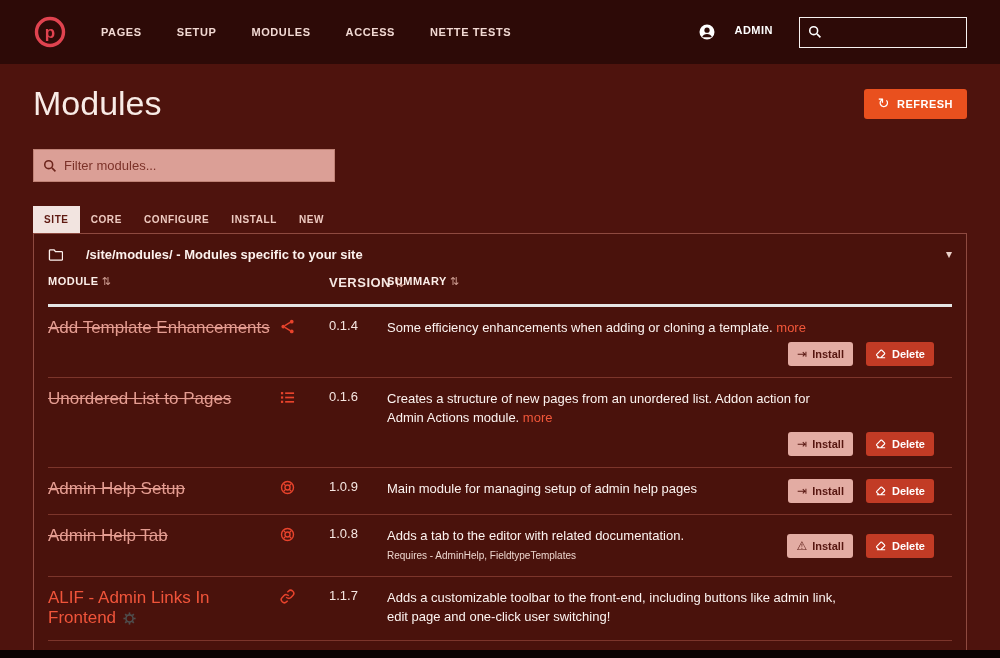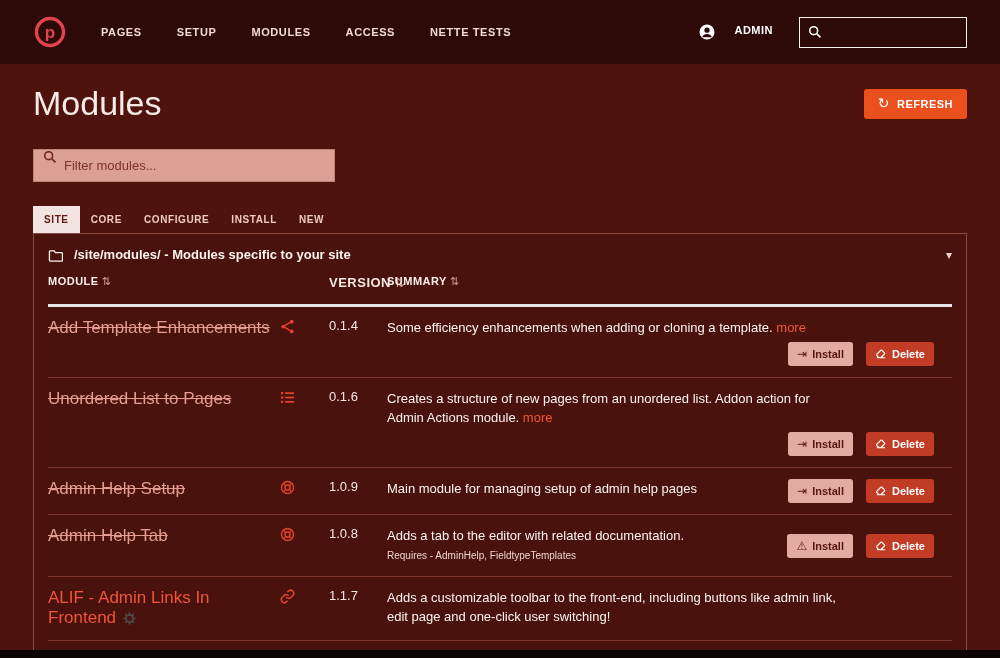--- a/index.html
+++ b/index.html
@@ -16,32 +16,32 @@
   .searchbox{width:168px;height:31px;border:1px solid #f7f2f0;display:flex;align-items:center;padding:0 8px;gap:6px;color:#fff}
   .searchbox input{background:transparent;border:0;outline:0;color:#fff;width:100%;font-size:12px;font-family:inherit}
 
   
   .page-head{display:flex;justify-content:space-between;align-items:center;margin:20px 33px 0}
   h1{color:#f8ebe6;font-size:34px;font-weight:400}
   .refresh{background:#e9501e;color:#fff;border:0;font-size:11px;font-weight:bold;letter-spacing:.5px;padding:9px 14px;border-radius:3px;display:flex;gap:7px;align-items:center;cursor:pointer;font-family:inherit}
   .refresh .ricon{font-size:14px;font-weight:normal;line-height:11px}
 
   
-  .filter{margin:26px 33px 0;width:302px;height:33px;background:#db9f96;border:1px solid #c08276;display:flex;padding:0 9px;gap:7px;color:#6d251c}
+  .filter{margin:26px 33px 0;width:302px;height:33px;background:#db9f96;border:1px solid #c08276;display:flex;align-items:center;padding:0 9px;gap:7px;color:#6d251c}
   .filter input{background:transparent;border:0;outline:0;width:100%;font-size:13px;color:#5f1d15;font-family:inherit}
   .filter input::placeholder{color:#7c3229;opacity:1}
 
   
   .tabs{display:flex;margin:24px 33px 0;align-items:flex-end}
   .tab{font-size:10px;font-weight:bold;letter-spacing:.6px;color:#eecac1;padding:8px 11px;cursor:pointer}
   .tab.active{background:#f2e4e0;color:#5f1a12}
 
   
   .panel{margin:0 33px;border:1px solid #8e4a40;background:rgba(0,0,0,.05)}
-  .panel-head{display:flex;align-items:flex-end;gap:11px;padding:13px 14px;color:#fdf2ee;font-size:13px;font-weight:bold;cursor:pointer}
+  .panel-head{display:flex;align-items:flex-start;gap:23px;padding:13px 14px;color:#fdf2ee;font-size:13px;font-weight:bold;cursor:pointer}
   .panel-head .chev{margin-left:auto;font-size:12px;color:#ecd2ca;font-weight:normal}
 
   
   .table{padding:0 14px}
   .thead{display:grid;grid-template-columns:228px 45px 66px 1fr;margin-top:0;padding-bottom:14px;border-bottom:3px solid #e5e5e5;color:#fceee9;font-size:11px;font-weight:bold;letter-spacing:.5px}
   .th{cursor:pointer}
   .th.version,.version{padding-left:8px}
   .sort{color:#cf9e93;margin-left:3px;font-weight:normal}
   .row{display:grid;grid-template-columns:228px 45px 66px 1fr;padding:11px 0;border-bottom:1px solid #7c352b;align-items:start}
   .row:last-child{border-bottom:0}

